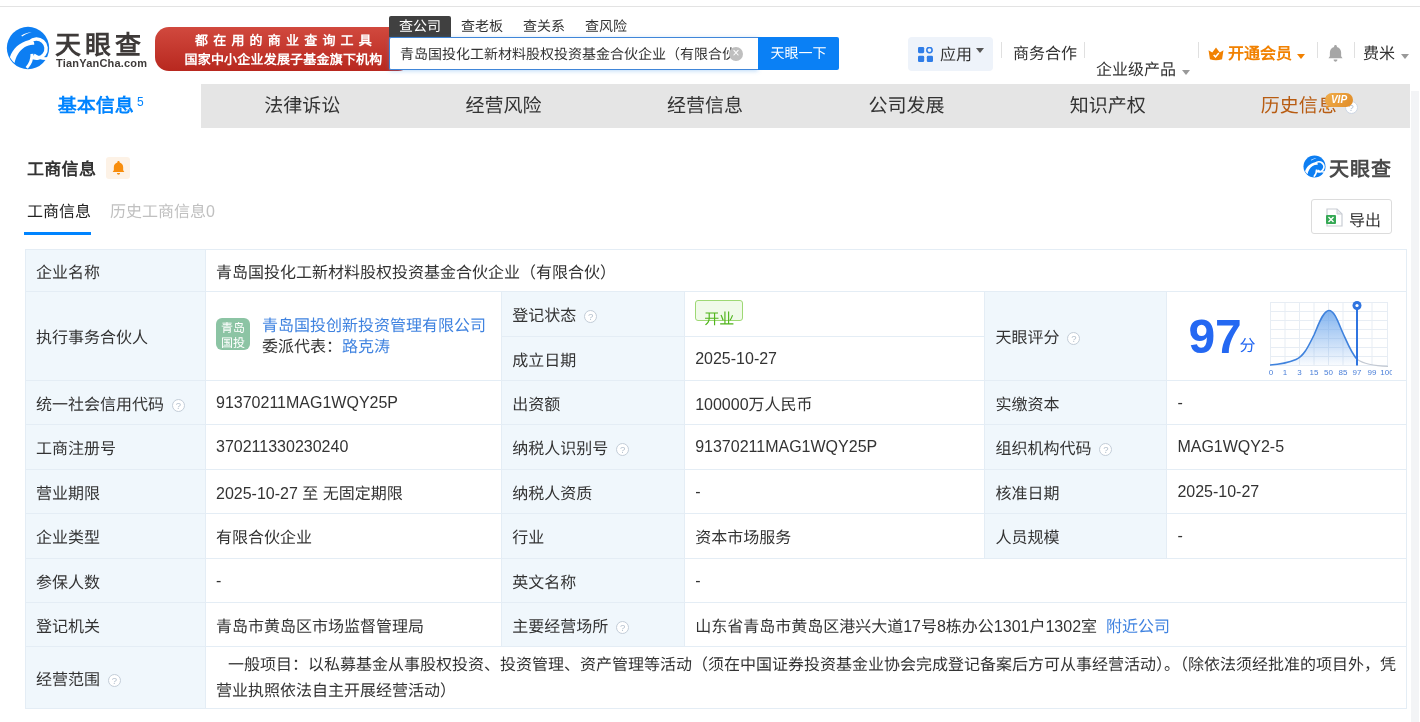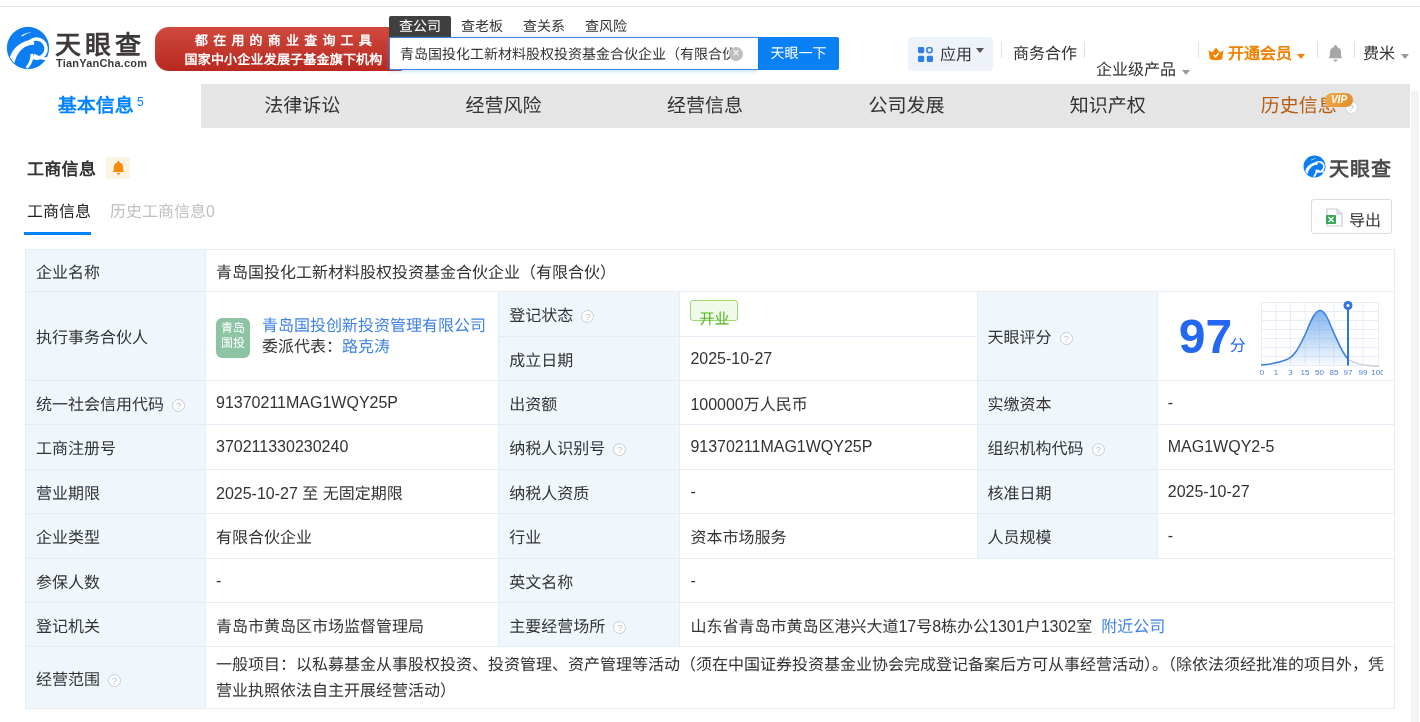--- a/index.html
+++ b/index.html
@@ -52,21 +52,21 @@
 #exportbtn { position:absolute; left:1311px; top:199px; width:81px; height:35px; border:1px solid #dcdcdc; border-radius:3px; background:#fff; }
 #exportbtn .t { position:absolute; left:37px; top:7px; font-size:16px; color:#333; }
 
 #tbl { position:absolute; left:25px; top:249px; border-collapse:collapse; table-layout:fixed; }
 #tbl td { border:1px solid #e4edf5; font-size:16px; color:#333; padding:0 10px; vertical-align:middle; }
 #tbl td.lb { background:#f0f7fc; }
 #tbl td.vl { background:#fff; }
 .qm { display:inline-block; width:13px; height:13px; border:1px solid #c3cdd8; border-radius:50%; color:#b4c0cd; font-size:9.5px; line-height:11.5px; text-align:center; vertical-align:1px; margin-left:8px; background:#fff;}
 a.lk { color:#4083e0; text-decoration:none; }
 .tag-open { display:inline-block; height:21px; line-height:20px; padding:8px 8px; border:1px solid #9ed874; background:#f0fae9; color:#52b51e; font-size:15px; border-radius:3px; }
-#gbox { display:inline-block; width:34px; height:40px; background:#8cc4a4; border-radius:6px; color:#fff; font-size:12px; text-align:center; line-height:15px; padding-top:3px; vertical-align:middle; }
+#gbox { display:inline-block; width:34px; height:32px; background:#8cc4a4; border-radius:6px; color:#fff; font-size:12px; text-align:center; line-height:15px; padding-top:3px; vertical-align:middle; }
 #score97 { font-size:48px; font-weight:bold; color:#2468f2; }
 #scorefen { font-size:16px; color:#2468f2; }
 </style>
 </head>
 <body>
 <div id="topline"></div>
 
 <svg id="logo-circ" width="48" height="48" viewBox="0 0 49 49">
   <circle cx="24.5" cy="24.5" r="21.6" fill="#0d7ef2"></circle>
   <path d="M17.5,12 C20.5,9.6 24.5,8.4 28.5,8.4 C24,9.5 21,10.9 18.6,12.8 Z" fill="#fff"></path>
@@ -265,20 +265,20 @@
   </tr>
   <tr style="height:44px;">
     <td class="lb">登记机关</td>
     <td class="vl">青岛市黄岛区市场监督管理局</td>
     <td class="lb">主要经营场所<span class="qm">?</span></td>
     <td class="vl" colspan="3">山东省青岛市黄岛区港兴大道17号8栋办公1301户1302室&nbsp;&nbsp;<a class="lk">附近公司</a></td>
   </tr>
   <tr style="height:62px;">
     <td class="lb">经营范围<span class="qm">?</span></td>
     <td class="vl" colspan="5" style="line-height:26px;">
-          <div style="white-space:nowrap;">一般项目：以私募基金从事股权投资、投资管理、资产管理等活动（须在中国证券投资基金业协会完成登记备案后方可从事经营活动）。（除依法须经批准的项目外，凭</div>
+          <div style="white-space:nowrap;margin-left:12px;">一般项目：以私募基金从事股权投资、投资管理、资产管理等活动（须在中国证券投资基金业协会完成登记备案后方可从事经营活动）。（除依法须经批准的项目外，凭</div>
           <div>营业执照依法自主开展经营活动）</div>
         </td>
   </tr>
 </tbody>
   </table>
 
 <div style="position:absolute;left:1411px;top:91px;width:8px;height:631px;background:#f3f4f6;"></div>
 
 </body></html>

